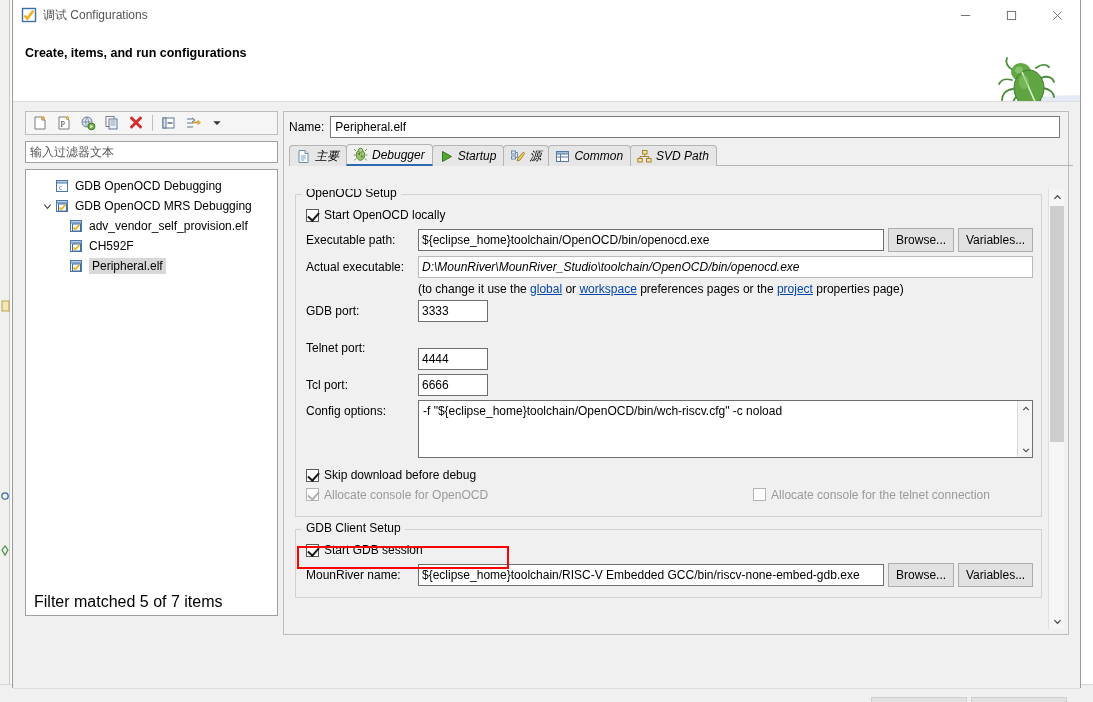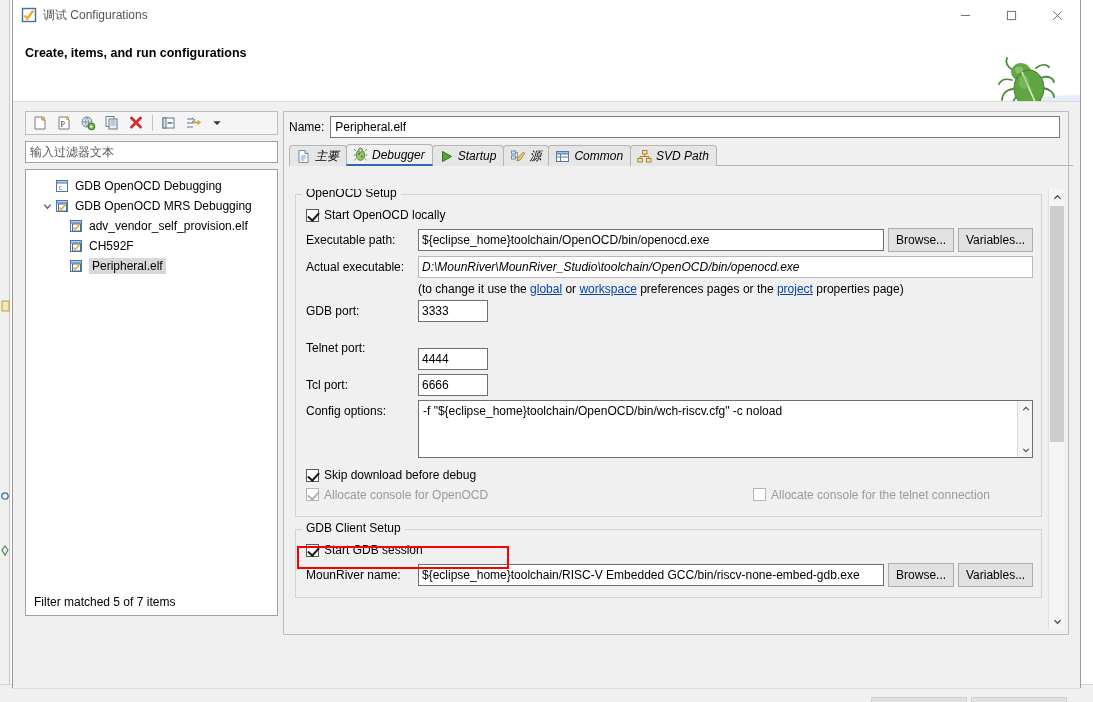--- a/index.html
+++ b/index.html
@@ -85,21 +85,21 @@
     padding:6px 0 0 0; overflow:hidden; position:relative;
   }
   .tree-row { height:20px; display:flex; align-items:center; padding-left:14px; font-size:12px; color:#000; }
   .tree-row .twisty { width:14px; height:14px; flex:none; display:flex; align-items:center; justify-content:center; color:#4a4a4a; font-size:9px; }
   .tree-row .node-ico { width:16px; height:16px; flex:none; margin-right:5px; }
   .tree-row.indent1 { padding-left:14px; }
   .tree-row.indent2 { padding-left:42px; }
   .tree-row.selected .lbl { background:#d8d8d8; padding:1px 3px; }
   .tree-status {
     position:absolute; left:0; bottom:0; width:100%; height:26px;
-    display:flex; align-items:center; padding-left:8px; font-size:12px; color:#000;
+    display:flex; align-items:center; padding-left:8px; font-size:16px; color:#000;
   }
 
   
   .right-panel {
     position:absolute; left:270px; top:9px; width:786px; height:524px;
     background:#f0f0f0; border:1px solid #bdbdbd;
   }
   .name-row { display:flex; align-items:center; height:26px; padding:4px 8px 0 5px; }
   .name-label { font-size:12px; margin-right:6px; }
   .name-input {

